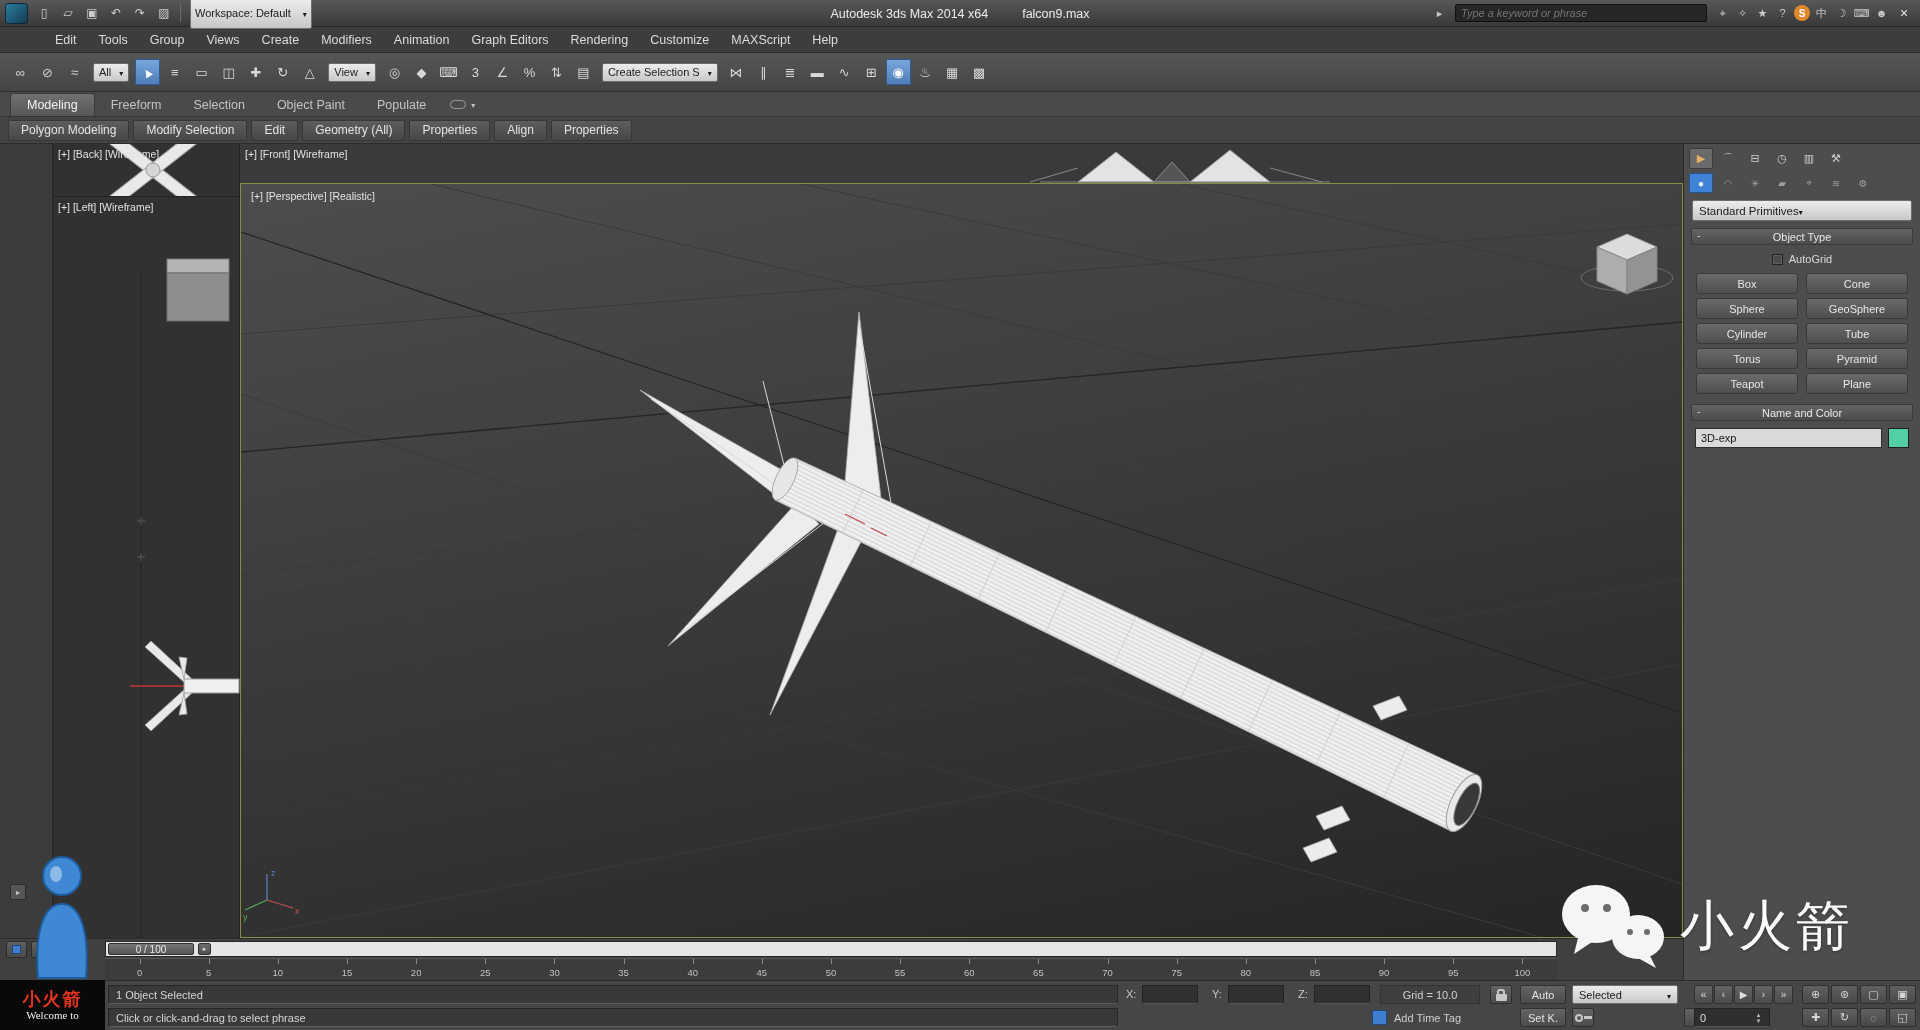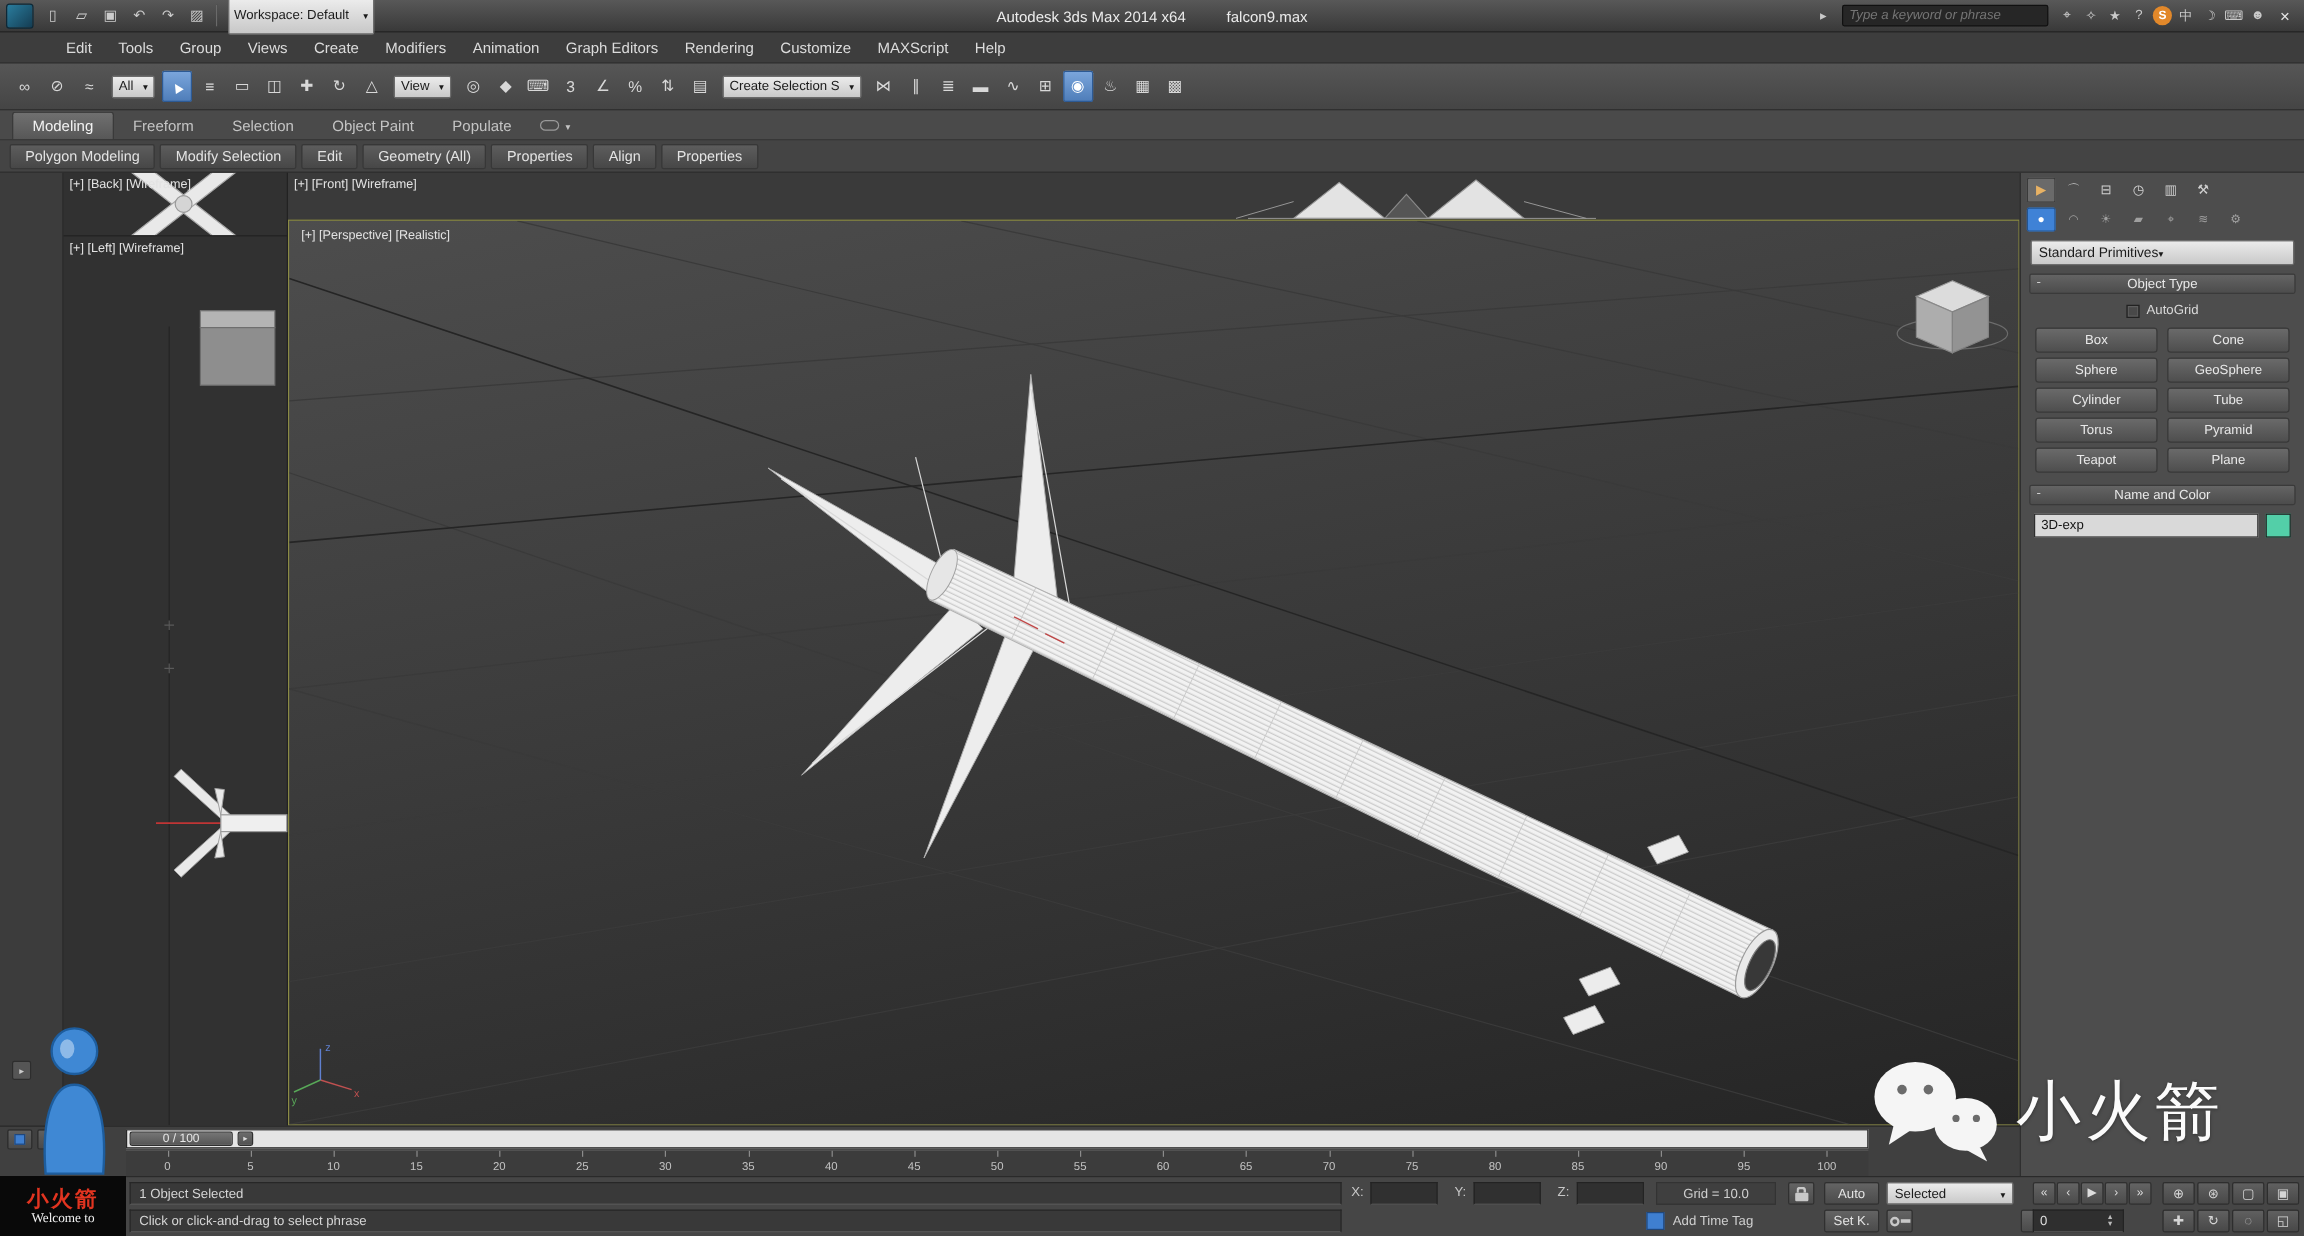--- a/index.html
+++ b/index.html
@@ -10,21 +10,21 @@
 
 #titlebar{position:absolute;left:0;top:0;width:1920px;height:27px;background:linear-gradient(#585858,#393939);border-bottom:1px solid #242424;display:flex;align-items:center;padding:0 5px;gap:2px;z-index:20}
 .app-logo{width:23px;height:21px;border-radius:3px;background:linear-gradient(135deg,#2a7d9e,#143c52);border:1px solid #0d2837;margin-right:3px}
 .qat-btn{width:22px;height:20px;display:flex;align-items:center;justify-content:center;color:#cccccc;font-size:12px;border-radius:2px}
 .tb-sepv{width:1px;height:18px;background:#2e2e2e;border-right:1px solid #6a6a6a;margin:0 3px}
 .workspace-select{height:32px;background:linear-gradient(#eeeeee,#c7c7c7);border:1px solid #707070;border-radius:2px;color:#1a1a1a;font-size:11px;display:flex;align-items:center;gap:12px;padding:0 4px;margin-left:4px}
 .caret::before{content:"▾";font-size:8px;line-height:1}
 .caret{color:inherit;display:inline-block}
 #title-center{position:absolute;left:50%;top:0;transform:translateX(-50%);height:27px;display:flex;align-items:center;gap:34px;color:#ececec;font-size:12.5px}
 #title-right{margin-left:auto;display:flex;align-items:center;gap:3px}
-.search-box{width:172px;height:18px;background:#262626;border:1px solid #101010;border-radius:2px;display:flex;align-items:center;padding:0 5px;margin:0 4px}
+.search-box{width:252px;height:18px;background:#262626;border:1px solid #101010;border-radius:2px;display:flex;align-items:center;padding:0 5px;margin:0 4px}
 .search-box input{flex:1;border:0;outline:0;background:transparent;color:#b9b9b9;font-size:11px;font-style:italic;font-family:inherit}
 .info-btn{min-width:17px;height:18px;display:flex;align-items:center;justify-content:center;color:#c9c9c9;font-size:11px}
 .signin{width:16px;height:16px;border-radius:50%;background:#e2882a;color:#fff;font-weight:bold;font-size:10px;display:flex;align-items:center;justify-content:center}
 .close-btn{font-size:14px;color:#e6e6e6;width:22px;text-align:center}
 
 
 #menubar{position:absolute;left:0;top:27px;width:1920px;height:26px;background:#3d3d3d;border-bottom:1px solid #2b2b2b;display:flex;align-items:stretch;padding-left:44px}
 .menu-item{padding:0 11px;display:flex;align-items:center;font-size:12.5px;color:#dcdcdc}
 
 

